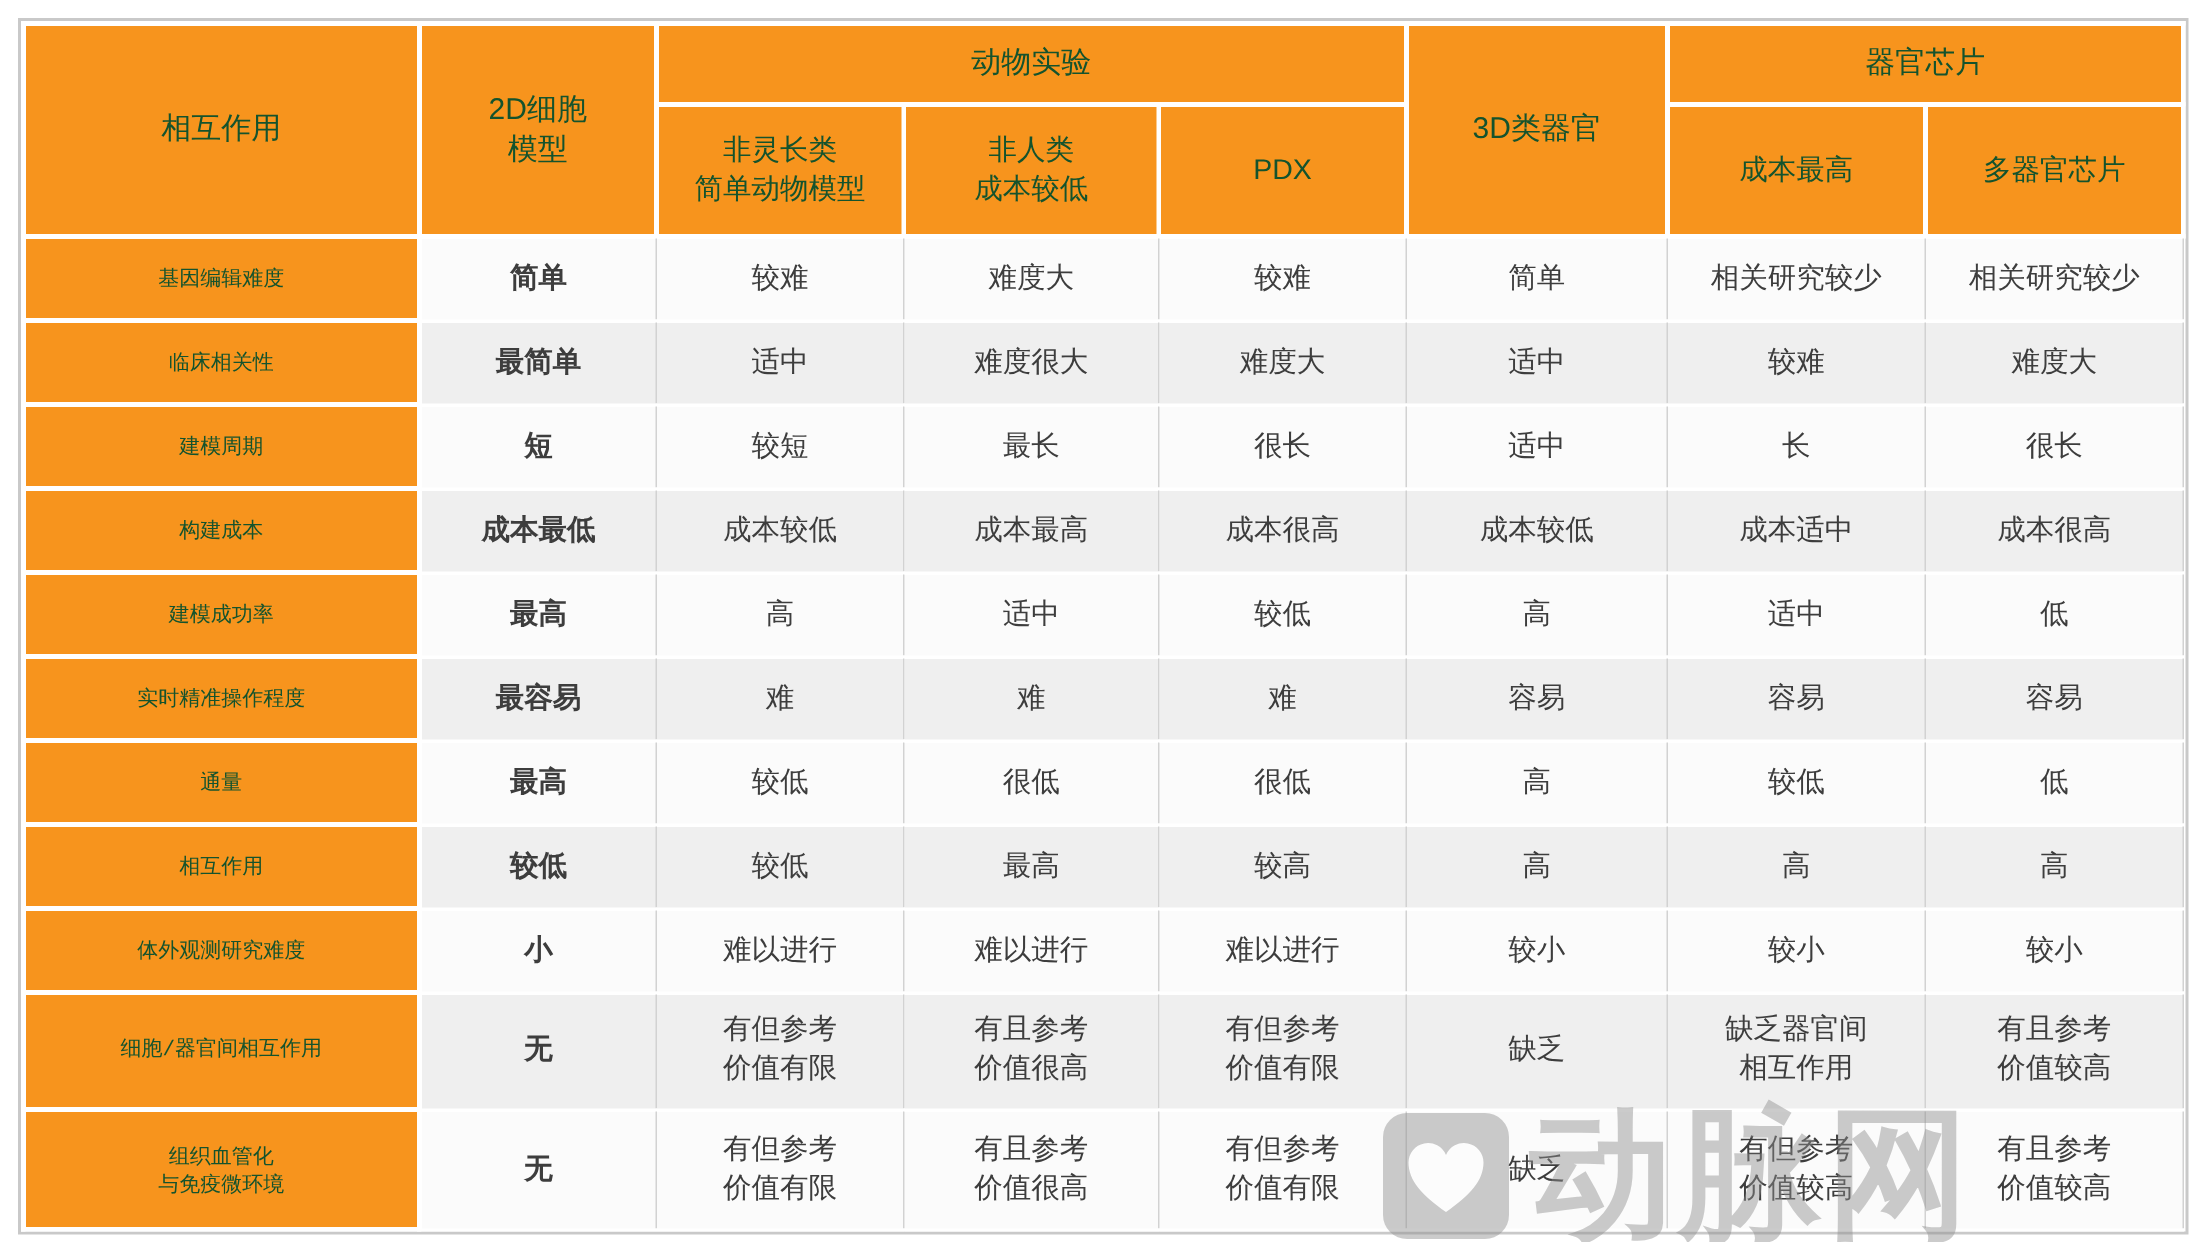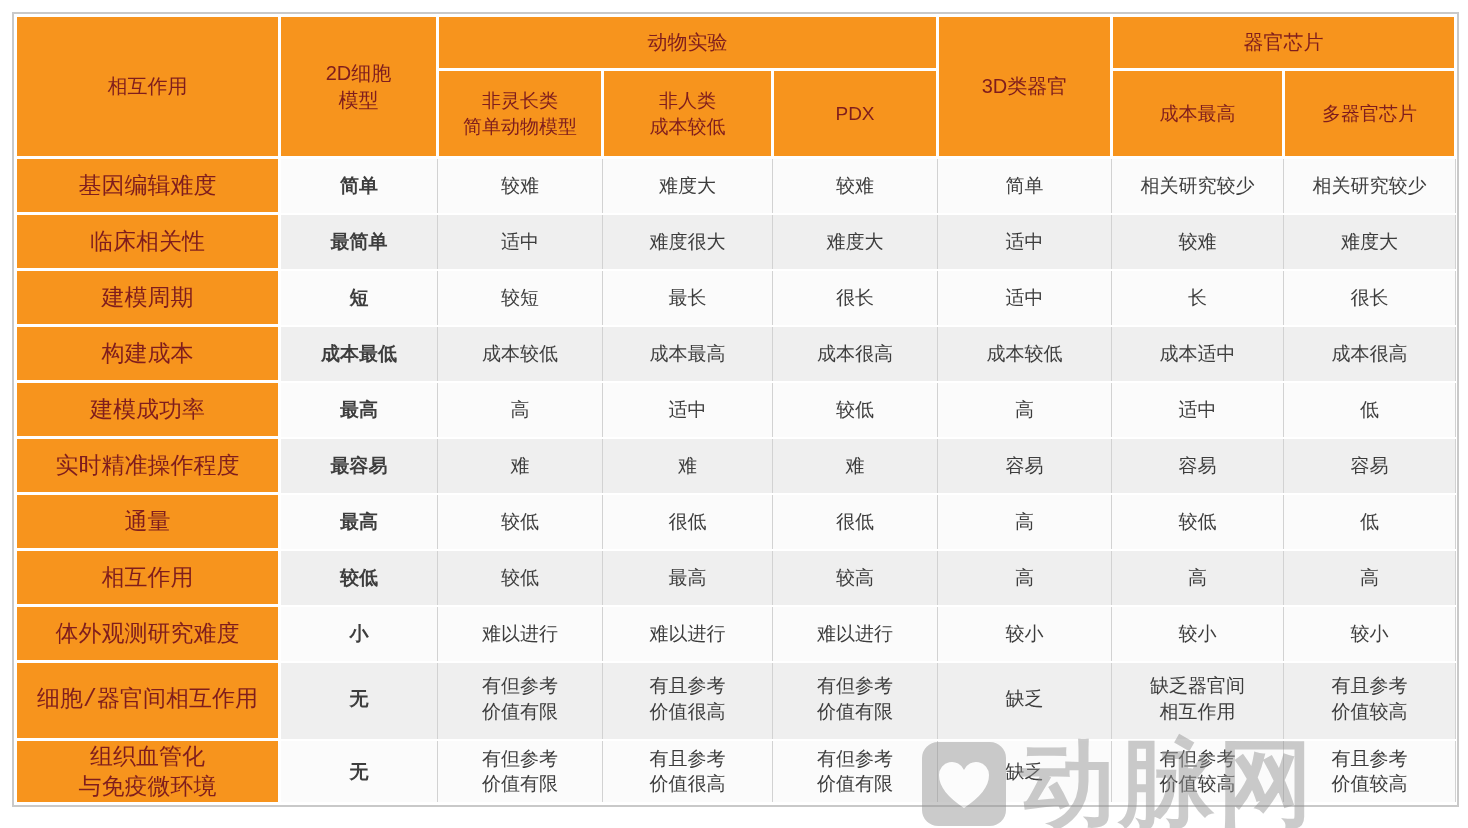--- a/index.html
+++ b/index.html
@@ -23,41 +23,41 @@
   th, td {
     text-align: center;
     vertical-align: middle;
     white-space: pre-line;
     line-height: 1.32;
     overflow: hidden;
   }
   
   thead th, tbody th {
     background: var(--orange, #F7941D);
-    color: #7f1d1d;
+    color: #14532d;
     font-weight: 400;
     font-size: 20px;
     border: 3px solid #ffffff;
   }
   thead tr.h1 { height: 54px; }
   thead tr.h2 { height: 88px; }
   thead th.sub { font-size: 19px; }
-  tbody th { font-size: 23px; }
+  tbody th { font-size: 14px; }
   
   tbody td {
     font-size: 19px;
     color: #3d3d3d;
     border-left: 1px solid #d2d2d2;
     border-right: 1px solid #d2d2d2;
     border-top: 2px solid #ffffff;
     border-bottom: 2px solid #ffffff;
   }
   tbody tr { height: 56px; }
   tbody tr:nth-child(10) { height: 78px; font-family: Liberation Mono, monospace; }
-  tbody tr:nth-child(11) { height: 56px; }
+  tbody tr:nth-child(11) { height: 80px; }
   tbody tr:nth-child(odd) td { background: #fbfbfb; }
   tbody tr:nth-child(even) td { background: #efefef; }
   tbody td.c2d { font-weight: 600; }
   
   .watermark {
     position: absolute;
     left: 922px; top: 736px;
     display: flex;
     align-items: center;
     gap: 14px;

